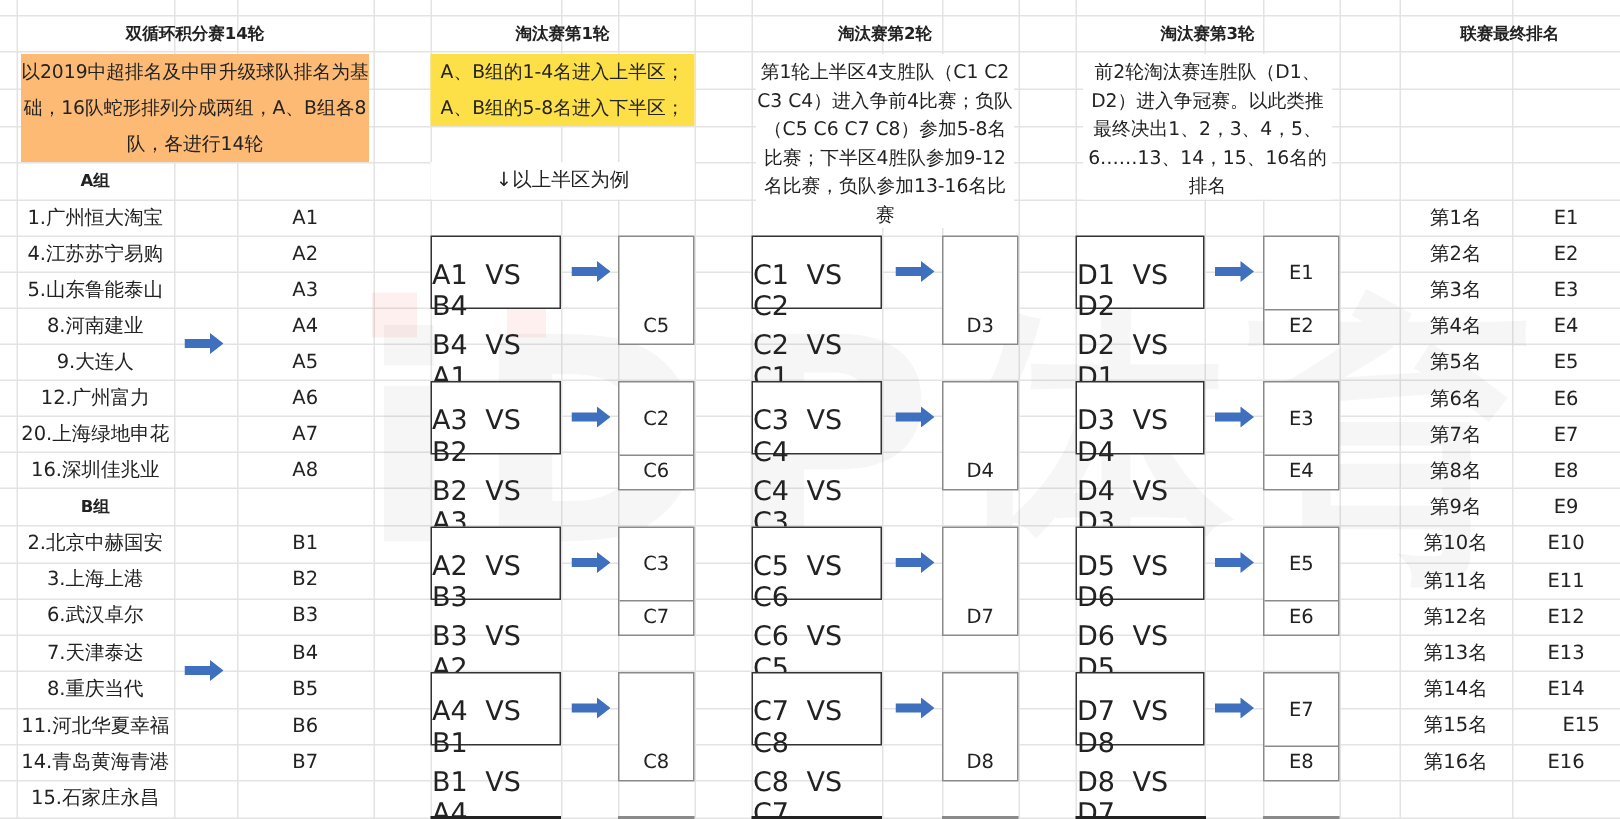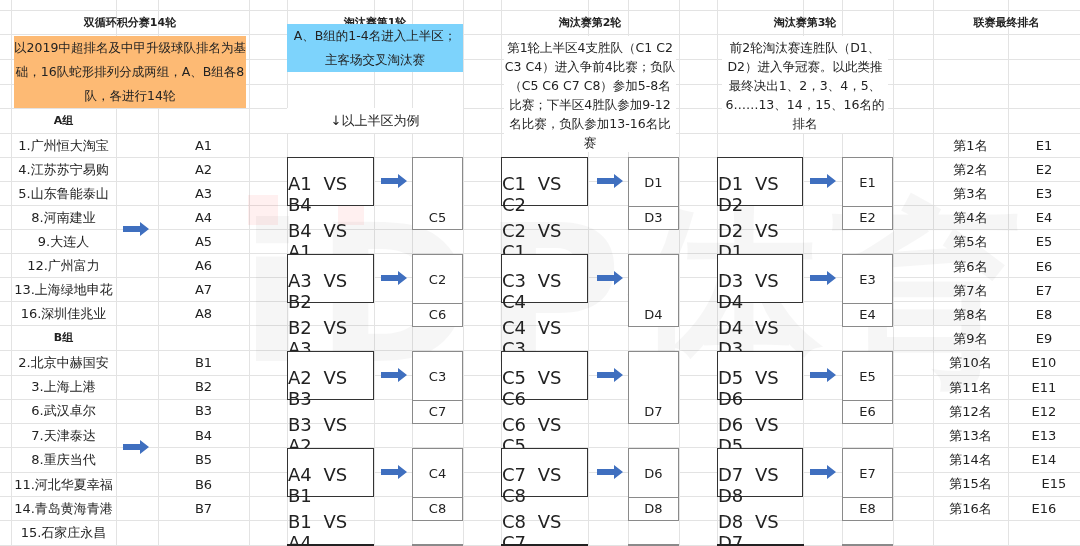--- a/index.html
+++ b/index.html
@@ -72,43 +72,43 @@
 <div class="wm-red" style="left:338px;top:195px;width:26px;height:30px;"></div>
 <div class="wm">iDP体育</div>
 
 <div class="cell hdr" style="left:11px;top:10px;width:238px;height:24px">双循环积分赛14轮</div>
 <div class="cell hdr" style="left:287px;top:10px;width:176px;height:24px">淘汰赛第1轮</div>
 <div class="cell hdr" style="left:501px;top:10px;width:178px;height:24px">淘汰赛第2轮</div>
 <div class="cell hdr" style="left:717px;top:10px;width:176px;height:24px">淘汰赛第3轮</div>
 <div class="cell hdr" style="left:933px;top:10px;width:147px;height:24px">联赛最终排名</div>
 
 <div class="desc" style="left:14px;top:36px;width:232px;background:#fdba74">以2019中超排名及中甲升级球队排名为基础，16队蛇形排列分成两组，A、B组各8队，各进行14轮</div>
-<div class="desc" style="left:287px;top:24px;width:176px;background:#7dd3fc">
+<div class="desc" style="left:287px;top:36px;width:176px;background:#fde047">
   <div>A、B组的1-4名进入上半区；</div>
-  <div>主客场交叉淘汰赛</div>
+  <div>A、B组的5-8名进入下半区；</div>
 </div>
 <div class="cell" style="left:287px;top:108px;width:176px;height:25px;background:#fff">↓以上半区为例</div>
 <div class="desc" style="left:504px;top:36px;width:172px;line-height:19px;background:#fff;padding-top:2px">第1轮上半区4支胜队（C1 C2 C3 C4）进入争前4比赛；负队（C5 C6 C7 C8）参加5-8名比赛；下半区4胜队参加9-12名比赛，负队参加13-16名比赛</div>
 <div class="desc" style="left:722px;top:36px;width:166px;line-height:19px;background:#fff;padding-top:2px">前2轮淘汰赛连胜队（D1、D2）进入争冠赛。以此类推最终决出1、2，3、4，5、6……13、14，15、16名的排名</div>
 
 <div class="cell hdr" style="left:11px;top:108px;width:105px;height:25px">A组</div>
 <div id="groupA">
     <div class="cell" style="left:11px;top:133px;width:105px;height:24px">1.广州恒大淘宝</div>
     <div class="cell" style="left:158px;top:133px;width:91px;height:24px">A1</div>
     <div class="cell" style="left:11px;top:157px;width:105px;height:24px">4.江苏苏宁易购</div>
     <div class="cell" style="left:158px;top:157px;width:91px;height:24px">A2</div>
     <div class="cell" style="left:11px;top:181px;width:105px;height:24px">5.山东鲁能泰山</div>
     <div class="cell" style="left:158px;top:181px;width:91px;height:24px">A3</div>
     <div class="cell" style="left:11px;top:205px;width:105px;height:24px">8.河南建业</div>
     <div class="cell" style="left:158px;top:205px;width:91px;height:24px">A4</div>
     <div class="cell" style="left:11px;top:229px;width:105px;height:24px">9.大连人</div>
     <div class="cell" style="left:158px;top:229px;width:91px;height:24px">A5</div>
     <div class="cell" style="left:11px;top:253px;width:105px;height:24px">12.广州富力</div>
     <div class="cell" style="left:158px;top:253px;width:91px;height:24px">A6</div>
-    <div class="cell" style="left:11px;top:277px;width:105px;height:24px">13.上海绿地申花</div>
+    <div class="cell" style="left:11px;top:277px;width:105px;height:24px">20.上海绿地申花</div>
     <div class="cell" style="left:158px;top:277px;width:91px;height:24px">A7</div>
     <div class="cell" style="left:11px;top:301px;width:105px;height:24px">16.深圳佳兆业</div>
     <div class="cell" style="left:158px;top:301px;width:91px;height:24px">A8</div>
   </div>
 
 <div class="cell hdr" style="left:11px;top:325px;width:105px;height:25px">B组</div>
 <div id="groupB">
     <div class="cell" style="left:11px;top:350px;width:105px;height:24px">2.北京中赫国安</div>
     <div class="cell" style="left:158px;top:350px;width:91px;height:24px">B1</div>
     <div class="cell" style="left:11px;top:374.4px;width:105px;height:24px">3.上海上港</div>
@@ -168,32 +168,30 @@
       <div class="bot" style="height:24px">C7</div>
     </div>
     <div class="match" style="left:287px;top:448px;width:87px;height:49px">
       <div class="ln">A4  VS  B1</div>
       <div class="ln">B1  VS  A4</div>
     </div>
     <svg class="arrow" style="left:381px;top:465px" viewBox="0 0 26 14">
       <path d="M0 4h17V0l9 7-9 7v-4H0z" fill="#3f6fbf"></path>
     </svg>
     <div class="res" style="left:412px;top:448px;width:51px;height:73px">
-      <div class="top" style="height:48px">C4</div>
       <div class="bot" style="height:24px">C8</div>
     </div>
     <div class="match" style="left:501px;top:157px;width:87px;height:49px">
       <div class="ln">C1  VS  C2</div>
       <div class="ln">C2  VS  C1</div>
     </div>
     <svg class="arrow" style="left:597px;top:174px" viewBox="0 0 26 14">
       <path d="M0 4h17V0l9 7-9 7v-4H0z" fill="#3f6fbf"></path>
     </svg>
     <div class="res" style="left:628px;top:157px;width:51px;height:73px">
-      <div class="top" style="height:48px">D1</div>
       <div class="bot" style="height:24px">D3</div>
     </div>
     <div class="match" style="left:501px;top:254px;width:87px;height:49px">
       <div class="ln">C3  VS  C4</div>
       <div class="ln">C4  VS  C3</div>
     </div>
     <svg class="arrow" style="left:597px;top:271px" viewBox="0 0 26 14">
       <path d="M0 4h17V0l9 7-9 7v-4H0z" fill="#3f6fbf"></path>
     </svg>
     <div class="res" style="left:628px;top:254px;width:51px;height:73px">
@@ -210,21 +208,20 @@
       <div class="bot" style="height:24px">D7</div>
     </div>
     <div class="match" style="left:501px;top:448px;width:87px;height:49px">
       <div class="ln">C7  VS  C8</div>
       <div class="ln">C8  VS  C7</div>
     </div>
     <svg class="arrow" style="left:597px;top:465px" viewBox="0 0 26 14">
       <path d="M0 4h17V0l9 7-9 7v-4H0z" fill="#3f6fbf"></path>
     </svg>
     <div class="res" style="left:628px;top:448px;width:51px;height:73px">
-      <div class="top" style="height:48px">D6</div>
       <div class="bot" style="height:24px">D8</div>
     </div>
     <div class="match" style="left:717px;top:157px;width:86px;height:49px">
       <div class="ln">D1  VS  D2</div>
       <div class="ln">D2  VS  D1</div>
     </div>
     <svg class="arrow" style="left:810px;top:174px" viewBox="0 0 26 14">
       <path d="M0 4h17V0l9 7-9 7v-4H0z" fill="#3f6fbf"></path>
     </svg>
     <div class="res" style="left:842px;top:157px;width:51px;height:73px">

